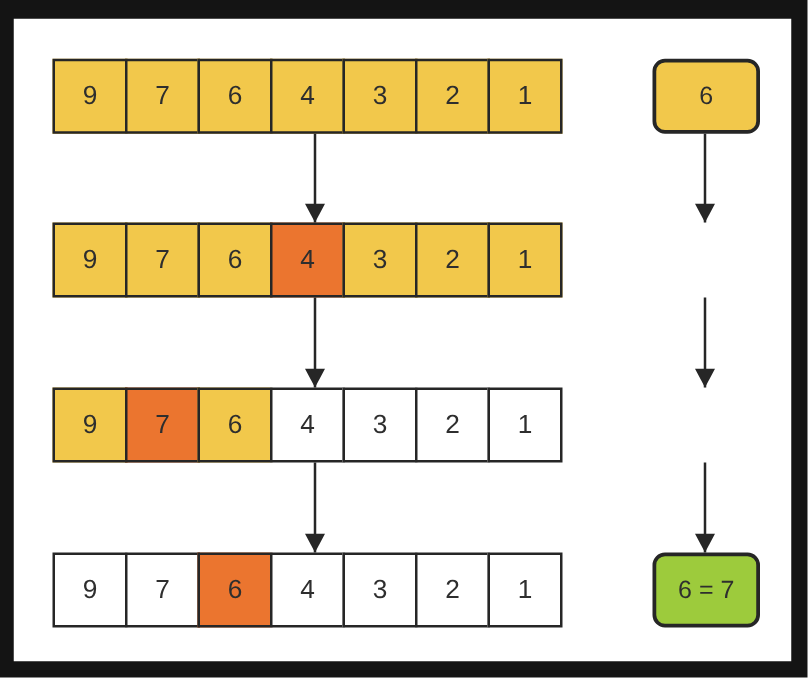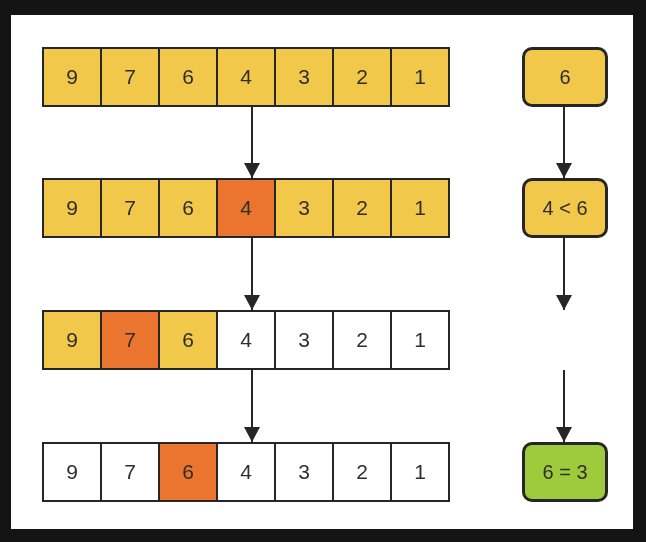--- a/index.html
+++ b/index.html
@@ -104,22 +104,21 @@
   <div class="arrow ax-left gap2">
       <div class="arrow-line"></div>
       <div class="arrow-head"></div>
     </div>
   <div class="arrow ax-left gap3">
       <div class="arrow-line"></div>
       <div class="arrow-head"></div>
     </div>
 
   <div class="step-box r1" data-state="yellow">6</div>
-  <div class="step-box r2" data-state="yellow">4 &lt; 6</div>
-  <div class="step-box r4" data-state="green">6 = 3</div>
+  <div class="step-box r4" data-state="green">6 = 7</div>
 
   <div class="arrow ax-right gap1">
       <div class="arrow-line"></div>
       <div class="arrow-head"></div>
     </div>
   <div class="arrow ax-right gap2">
       <div class="arrow-line"></div>
       <div class="arrow-head"></div>
     </div>
   <div class="arrow ax-right gap3">

